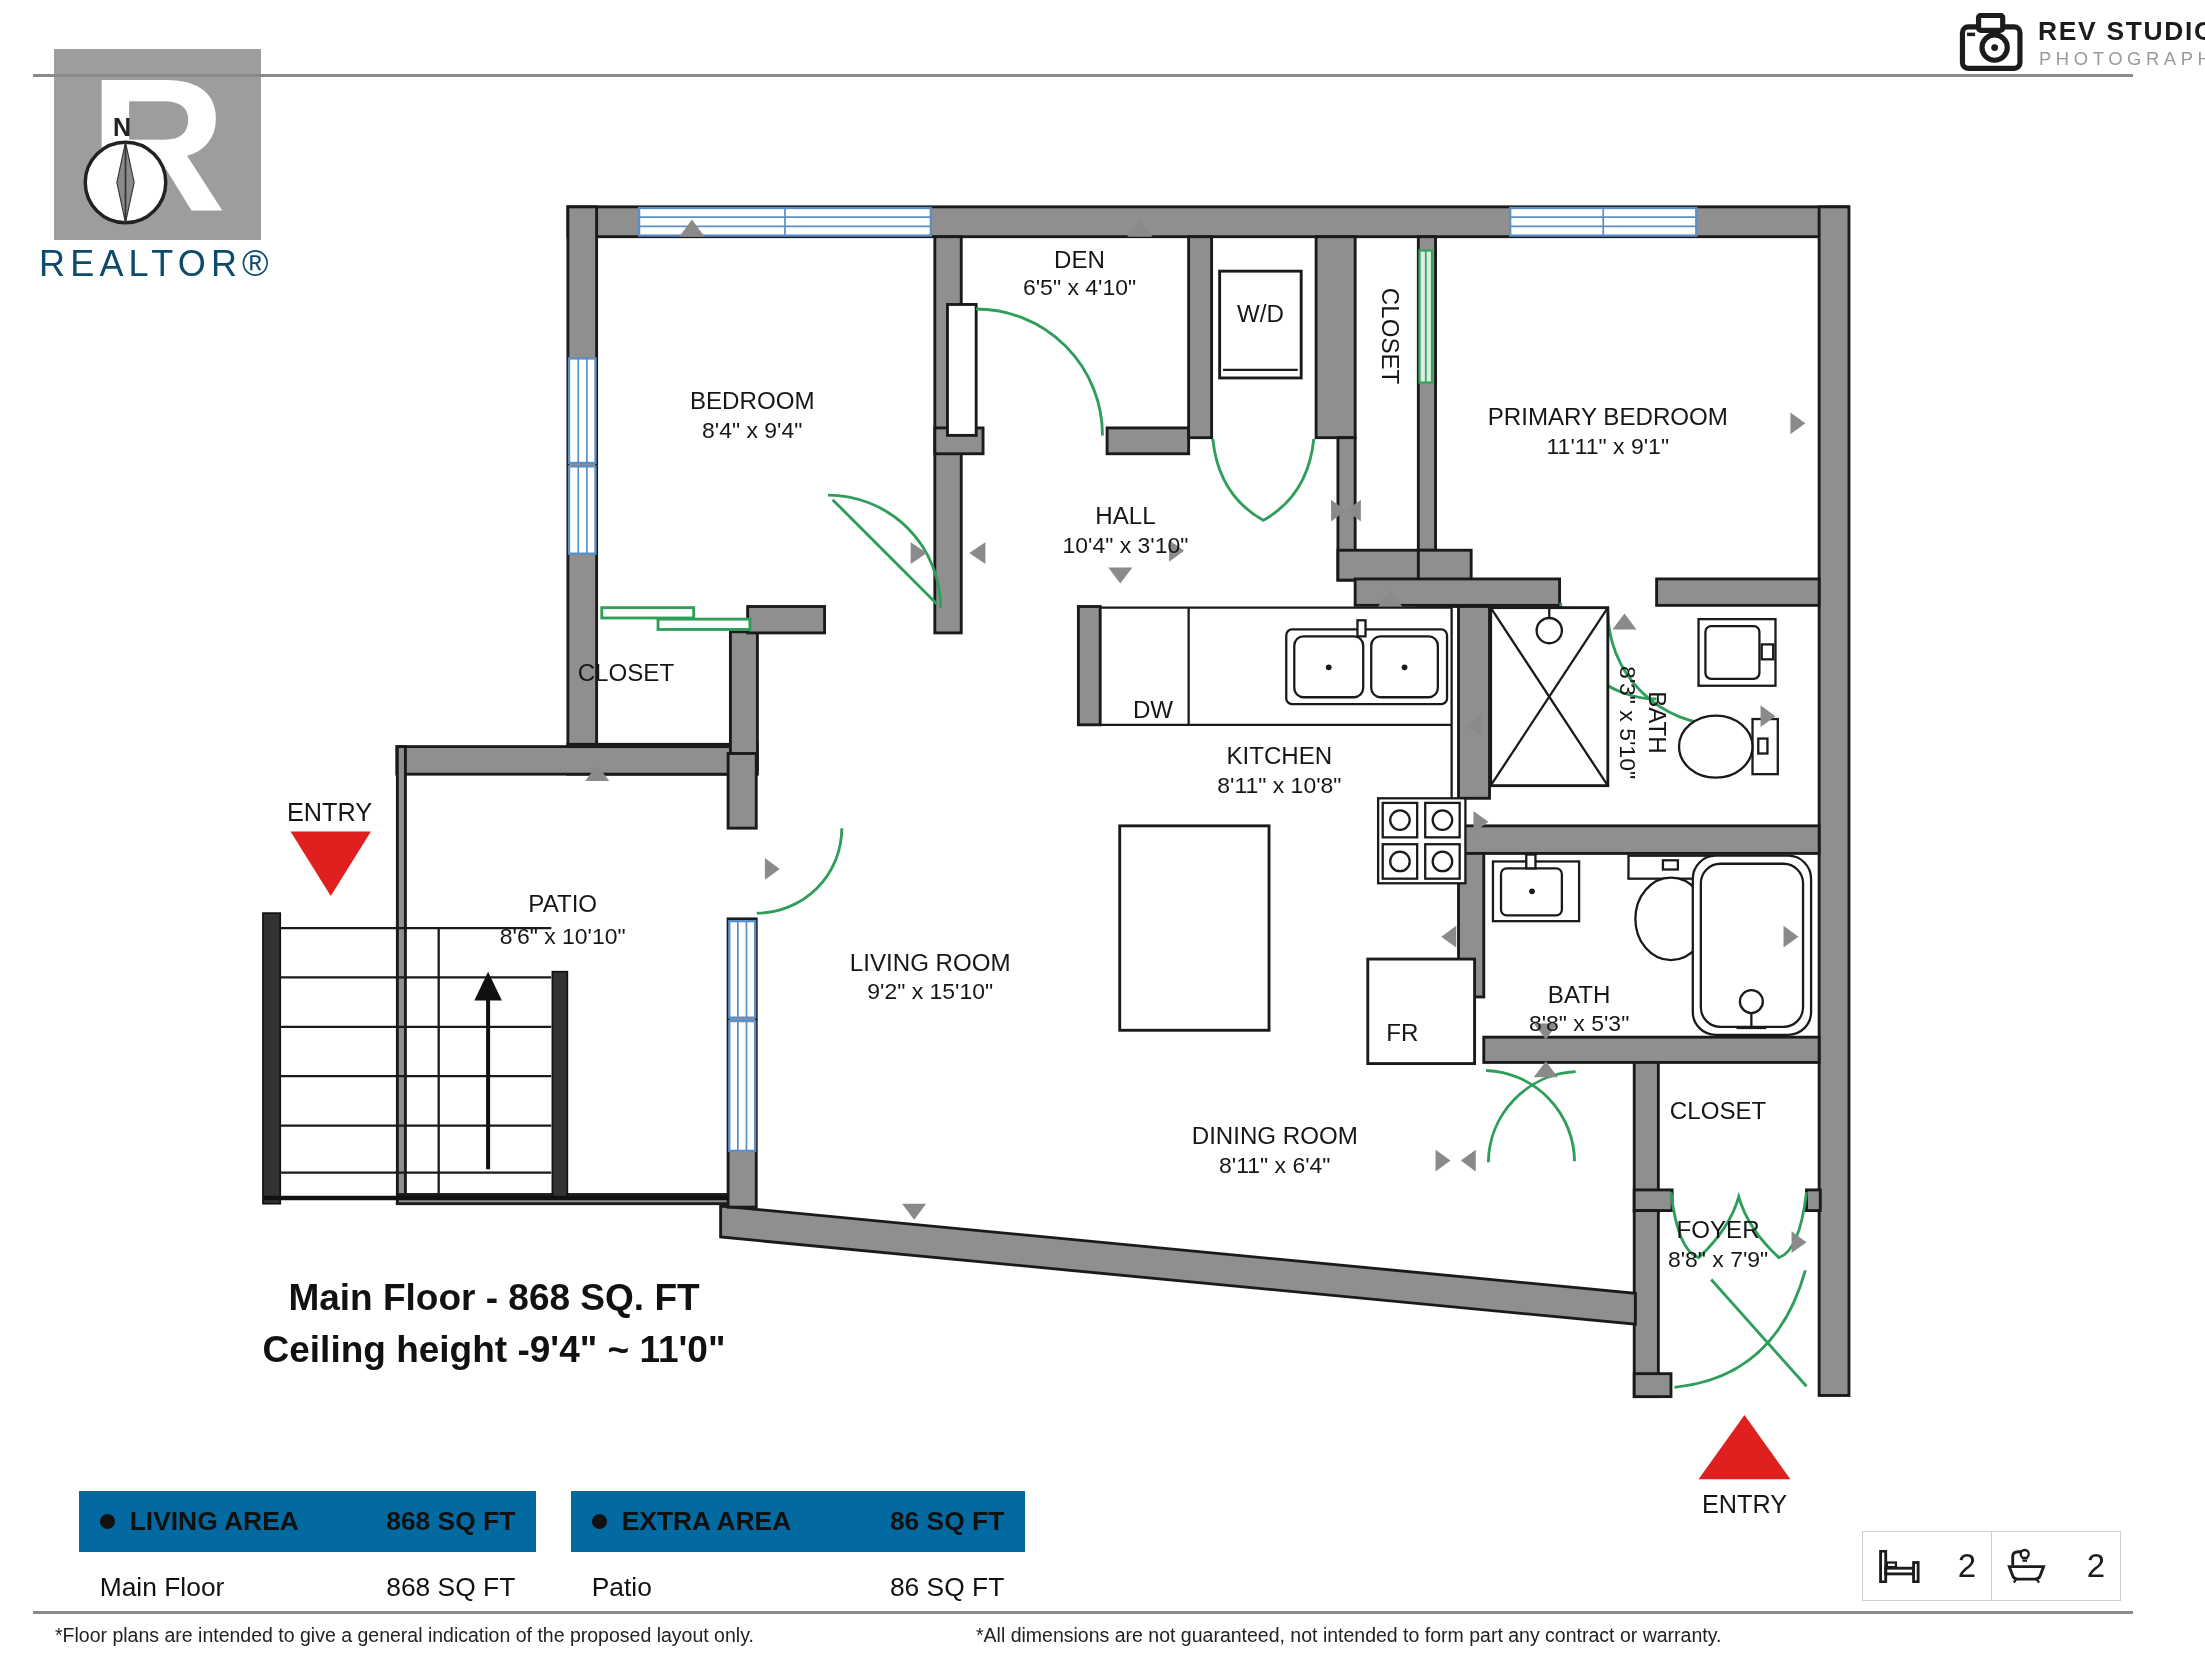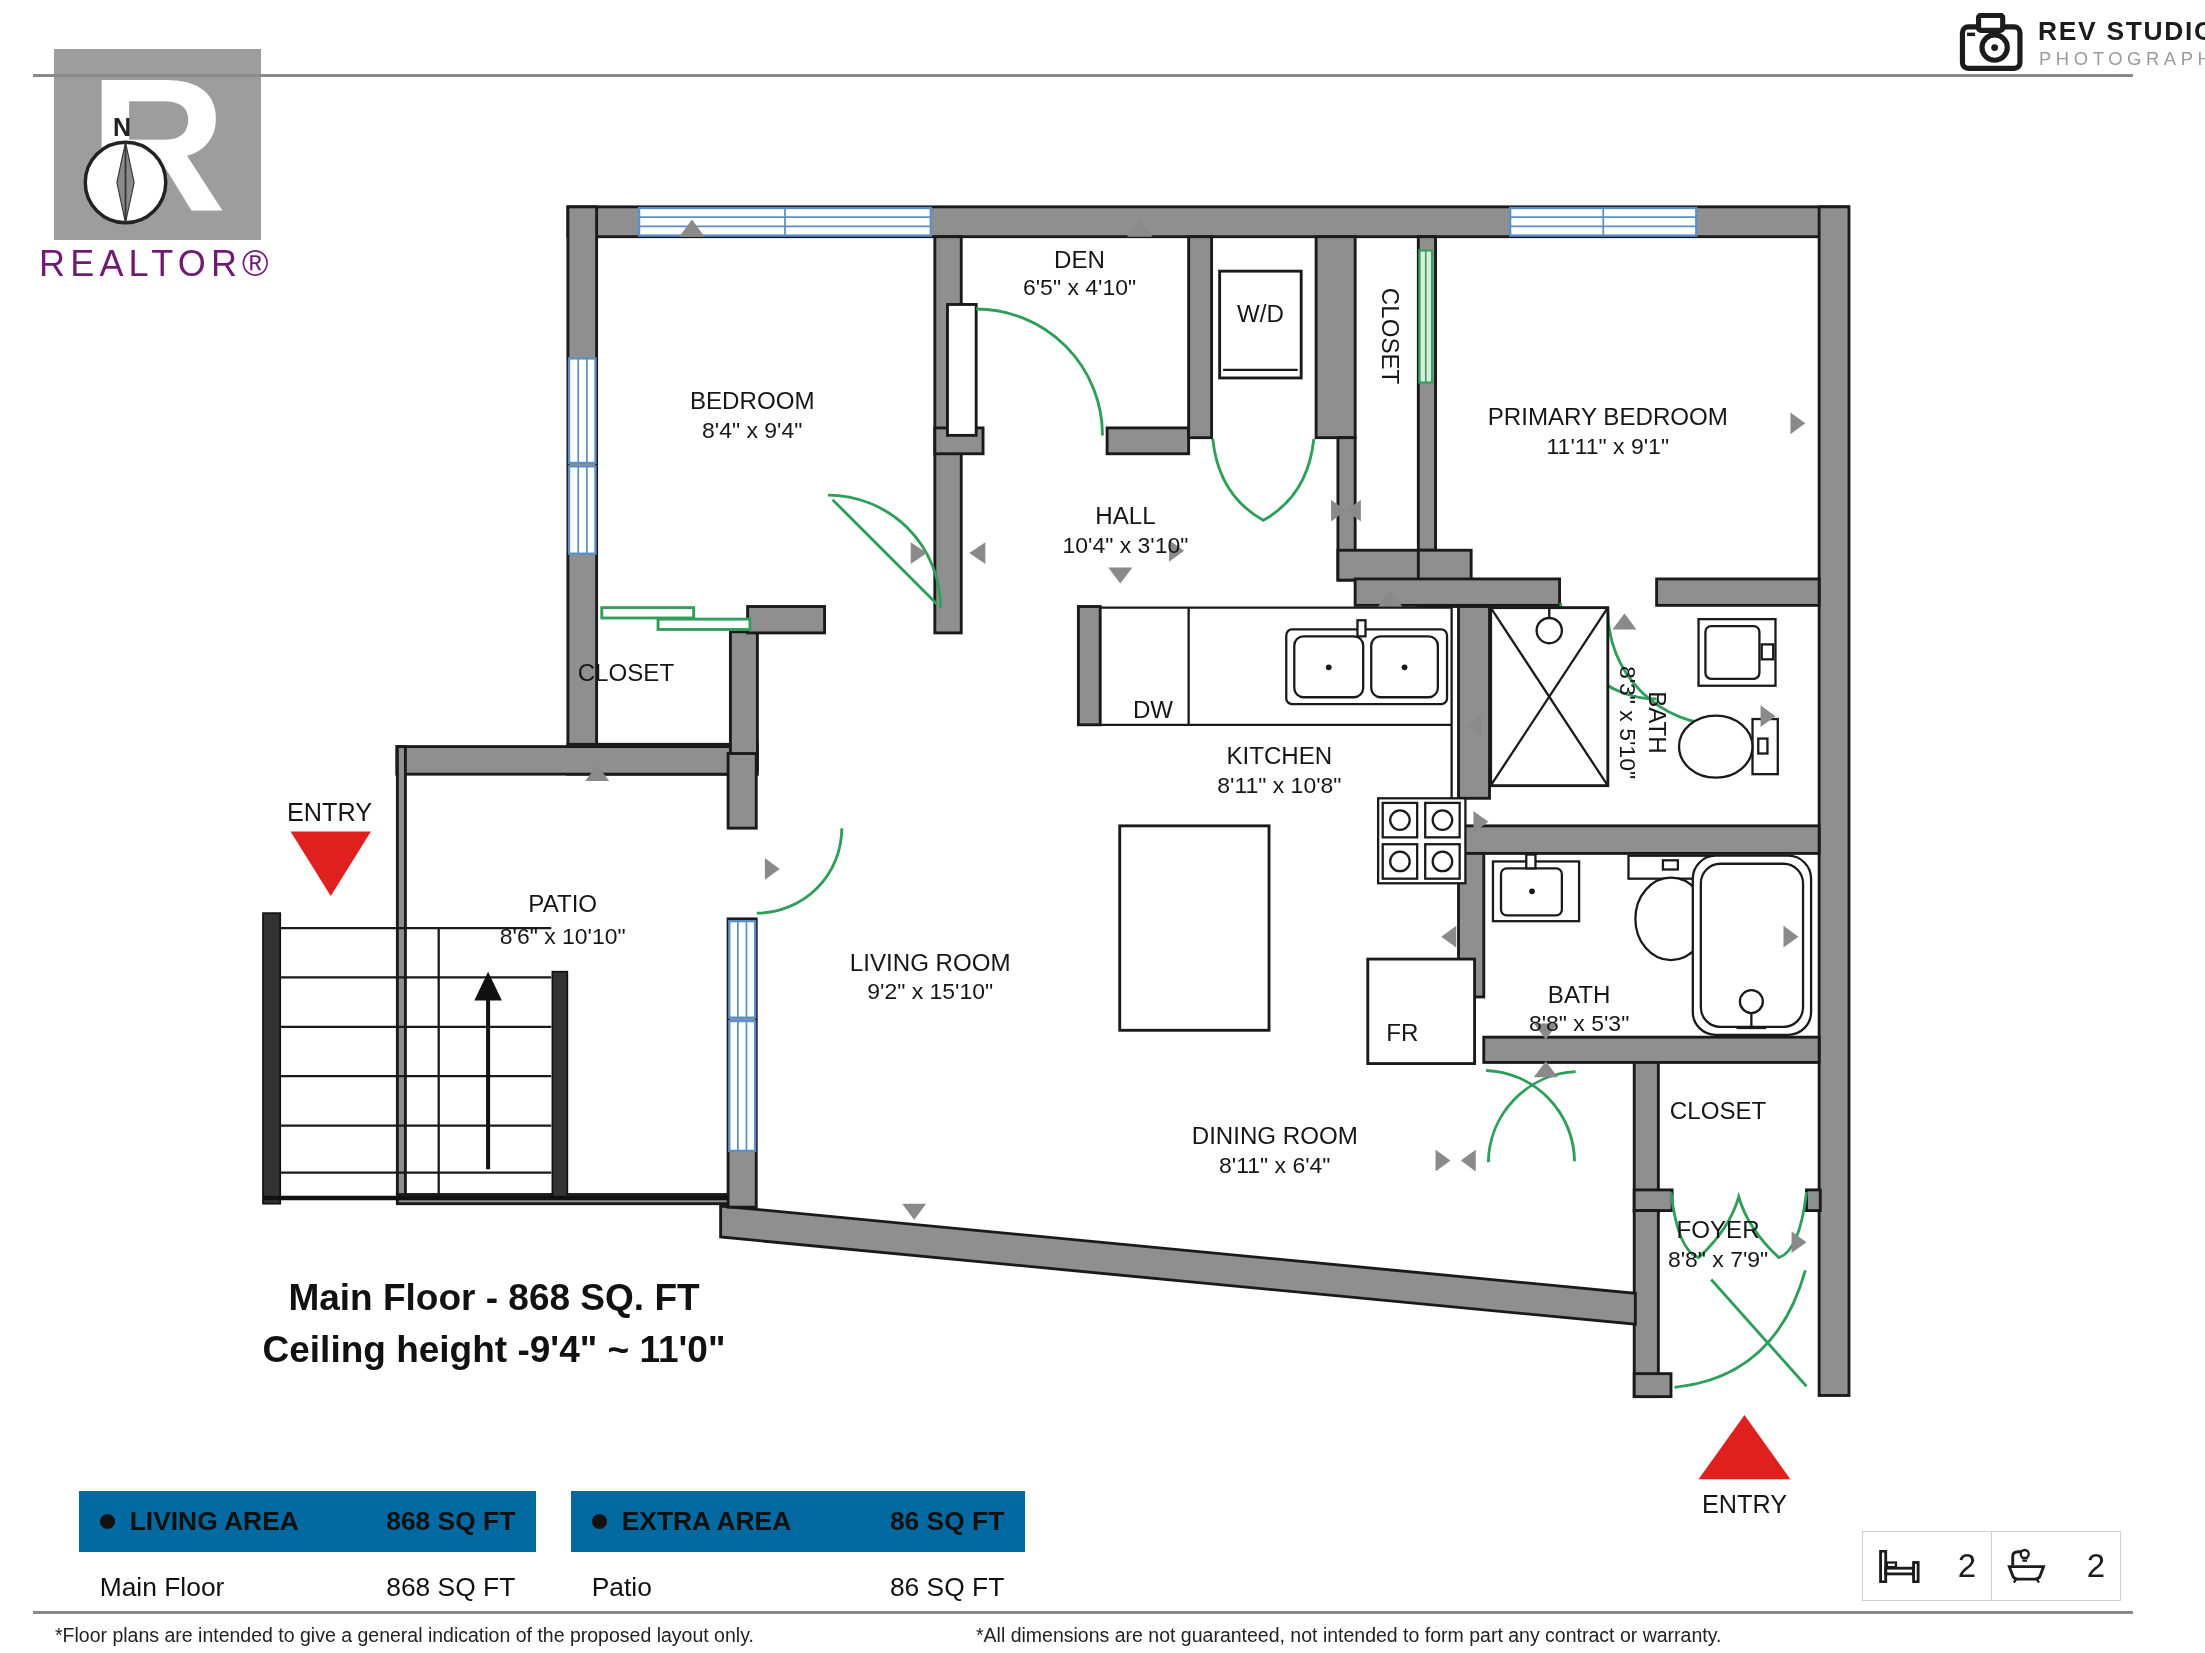--- a/index.html
+++ b/index.html
@@ -6,21 +6,21 @@
   #page{position:relative;width:2205px;height:1654px;background:#ffffff;overflow:hidden;
         font-family:"Liberation Sans",sans-serif;color:#111;}
   .abs{position:absolute;}
 
   
   .title{left:74px;top:9.2px;font-size:44px;font-weight:bold;letter-spacing:-0.6px;white-space:nowrap;}
   .hrule{left:33px;top:74px;width:2100px;height:2.9px;background:#8a8a8a;}
   .rsquare{left:54px;top:49px;width:207px;height:191px;background:#9d9d9d;}
   .rletter{width:100%;height:100%;display:flex;align-items:center;justify-content:center;
            font-size:190px;font-weight:bold;color:#ffffff;line-height:1;}
-  .rword{left:39px;top:243px;font-size:36px;color:#701a75;letter-spacing:5.2px;}
+  .rword{left:39px;top:243px;font-size:36px;color:#0c4a6e;letter-spacing:5.2px;}
   .compassN{left:113px;top:113px;font-size:25px;font-weight:bold;color:#222;}
   .studio-name{left:2038px;top:16px;font-size:26.4px;font-weight:bold;letter-spacing:1.7px;color:#1c1c1c;white-space:nowrap;}
   .studio-tag{left:2039px;top:48px;font-size:18.4px;color:#9a9a9a;letter-spacing:4.6px;white-space:nowrap;}
 
   
   .wall{fill:#8f8f8f;stroke:#1a1a1a;stroke-width:5;}
   .thin{stroke:#1a1a1a;stroke-width:4;fill:none;}
   .thick{stroke:#111;stroke-width:8;fill:none;}
   .fixture{fill:#ffffff;stroke:#1a1a1a;stroke-width:5;}
   .fixture2{fill:#ffffff;stroke:#1a1a1a;stroke-width:4;}

